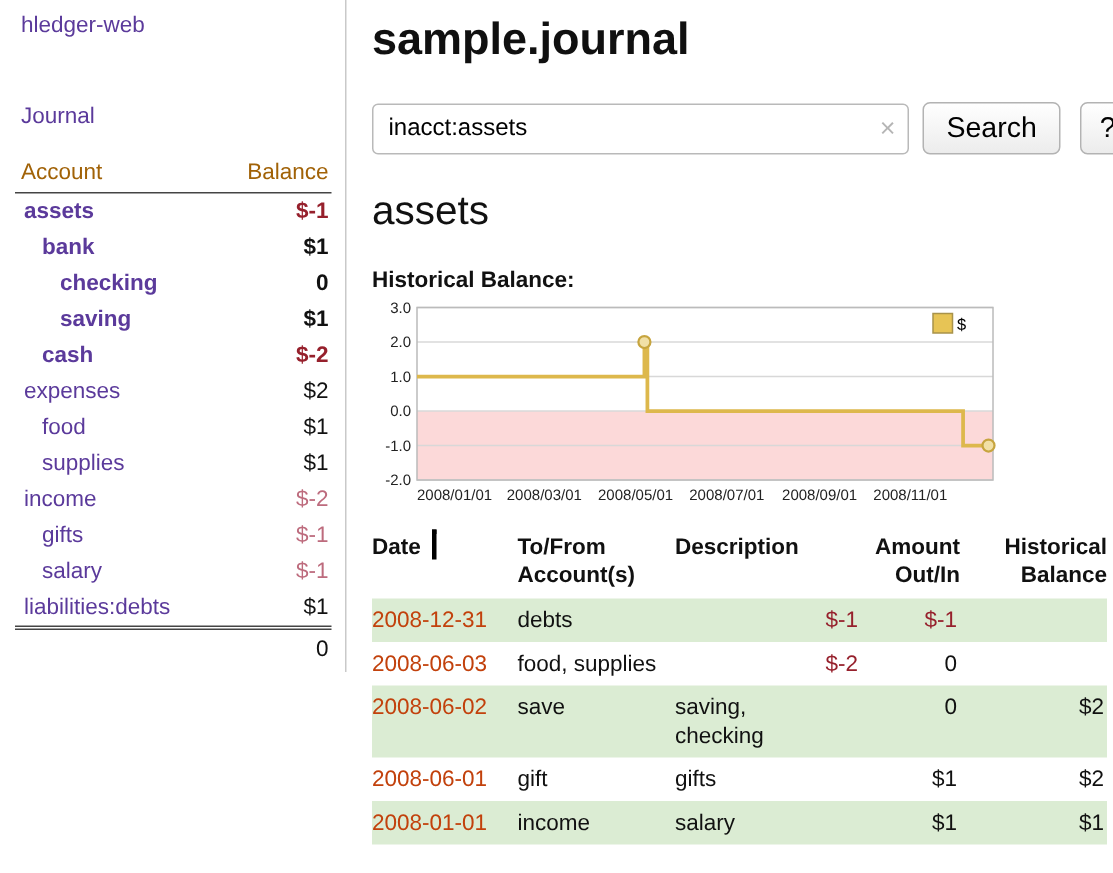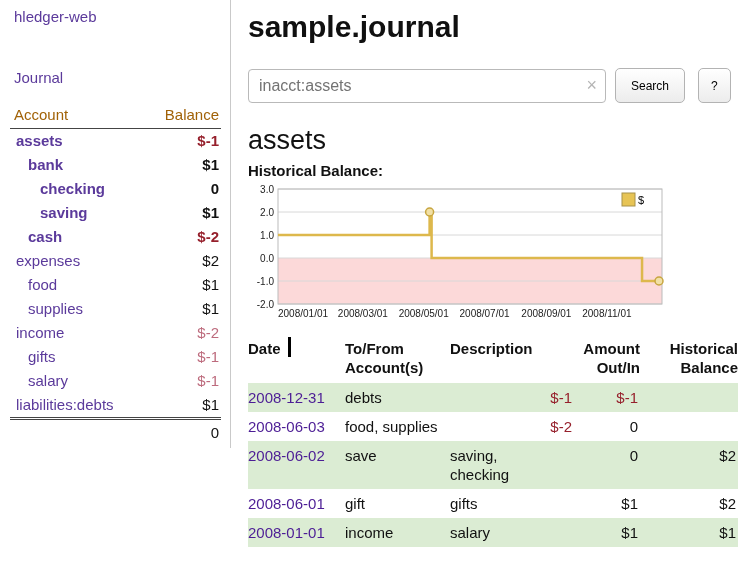--- a/index.html
+++ b/index.html
@@ -26,48 +26,48 @@
   .neg { color:#96202c; }
   .neg-soft { color:#bd6b7d; }
   .acc-total { border-top:3px double #444; text-align:right; padding:4px 2px 0;
                font-size:15px; }
 
   
   .main { position:absolute; left:232px; top:0; width:510px; padding:10px 0 0 16px; }
   h1.page-title { font-size:30px; font-weight:700; color:#101010; }
   .search-row { display:flex; align-items:center; margin-top:24px; }
   .search-box { position:relative; }
-  .search-box input { width:358px; height:34px; font-size:16px; color:#737373;
+  .search-box input { width:358px; height:34px; font-size:16px; color:#000000;
                       padding:0 28px 0 10px; border:1px solid #b9b9b9; border-radius:4px;
                       font-family:"Liberation Sans", sans-serif; background:#fff; }
   .clear { position:absolute; right:9px; top:5px; font-size:18px; color:#b5b5b5;
            line-height:22px; cursor:pointer; }
-  .btn { margin-left:9px; height:35px; padding:0 15px; font-size:12px; color:#000;
+  .btn { margin-left:9px; height:35px; padding:0 15px; font-size:19px; color:#000;
          border:1px solid #b3b3b3; border-radius:5px;
          background:linear-gradient(#ffffff,#ececec);
          font-family:"Liberation Sans", sans-serif; cursor:pointer; }
   .btn.help { margin-left:13px; padding:0 12px; }
   h2.acct-heading { margin-top:22px; font-size:27px; font-weight:400; }
-  .chart-label { margin-top:6px; font-size:15px; font-weight:bold; }
+  .chart-label { margin-top:22px; font-size:15px; font-weight:bold; }
   svg.chart { display:block; margin-top:4px; }
 
   
   .tx-table { margin-top:14px; width:490px; }
   .tx-head, .tx-row { display:grid; grid-template-columns:97px 105px 124px 66px 98px; }
   .th { font-weight:bold; font-size:15px; line-height:19px; padding-bottom:6px; }
   .th span { display:block; }
   .th.right { text-align:right; }
   .th-date span { display:inline; }
   .caret { display:inline-block; width:7px; height:7px; border-left:3px solid #000;
            border-top:3px solid #000; transform:rotate(45deg); margin-left:7px; }
   .cell { font-size:15px; padding:5px 2px 5px 0; line-height:19px; }
   .c-acct { white-space:pre-line; }
   .c-amt, .c-bal { text-align:right; }
   .shaded { background:#dbecd3; }
-  .date-link { color:#4c1d95; font-size:15px; }
+  .date-link { color:#c2410c; font-size:15px; }
 </style>
 </head>
 <body>
 
 <div class="screen">
 
   <aside class="sidebar">
     <a class="plink brand">hledger-web</a>
     <a class="plink nav-journal">Journal</a>
 

